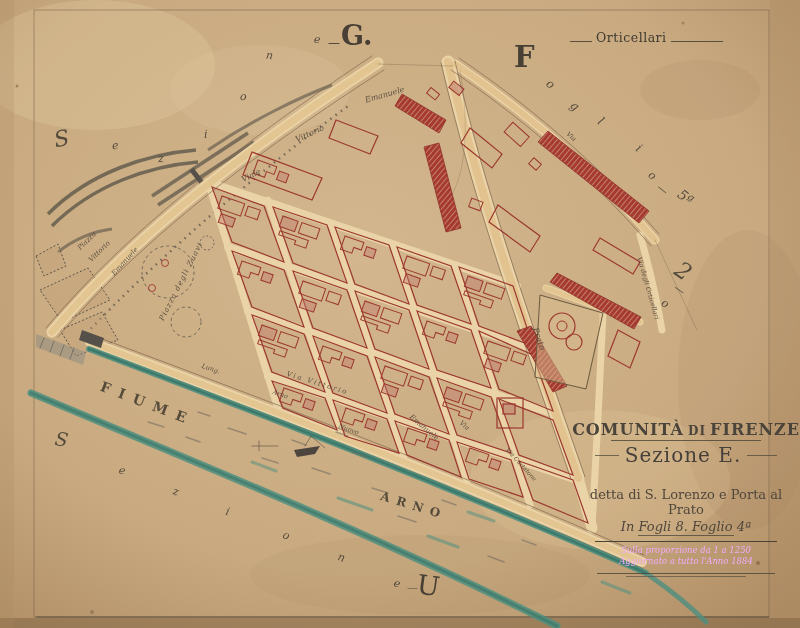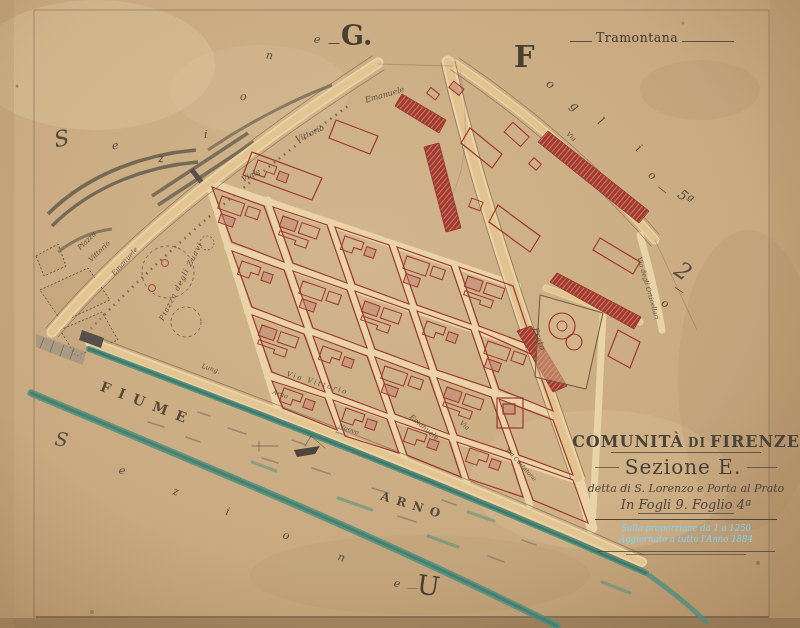--- a/index.html
+++ b/index.html
@@ -11,34 +11,34 @@
   .mlb{position:absolute;font-family:"DejaVu Serif",serif;color:#3a352c;
        transform:rotate(var(--r,0deg));white-space:nowrap;opacity:.9;}
   .lbl{position:absolute;font-family:"DejaVu Serif",serif;font-style:italic;
        color:#4a4136;transform-origin:0 0;transform:rotate(var(--r,0deg));
        white-space:nowrap;opacity:.85;}
   .caps{font-style:normal;font-weight:bold;color:#3b352b;opacity:.82;}
   .tram{position:absolute;left:570px;top:30px;display:flex;align-items:baseline;
         color:#3f3a30;}
   .tram .ln{height:1px;background:#3f3a30;opacity:.8;align-self:flex-end;margin-bottom:3px;}
   .tram .txt{font-size:12.5px;padding:0 4px;letter-spacing:.5px;}
-  #titleblock{position:absolute;left:584px;top:432px;width:204px;text-align:center;
+  #titleblock{position:absolute;left:584px;top:420px;width:204px;text-align:center;
        color:#46403a;}
   #titleblock .t1{font-size:16px;font-weight:bold;letter-spacing:1px;display:flex;
        justify-content:center;align-items:baseline;gap:4px;color:#4a443a;}
   #titleblock .t1 .small{font-size:12px;font-weight:bold;}
   #titleblock .fl1{width:150px;margin:1px auto 2px;border-bottom:1.2px solid #4a4438;opacity:.8;}
   #titleblock .t2row{display:flex;justify-content:center;align-items:baseline;gap:6px;margin-top:1px;}
   #titleblock .t2row .ln{height:1px;background:#4a4438;opacity:.7;align-self:center;}
   #titleblock .t2{font-size:20px;letter-spacing:1px;}
-  #titleblock .t3{font-size:11px;font-style:italic;margin-top:3px;color:#4f463c;}
+  #titleblock .t3{font-size:13px;margin-top:20px;color:#4f463c;}
   #titleblock .t4{font-size:13px;font-style:italic;margin-top:2px;color:#4f463c;}
   #titleblock .fl2{width:96px;margin:1px auto 0;border-bottom:1px solid #4a4438;opacity:.75;}
   #titleblock .box{margin:5px auto 0;width:178px;border-top:1px solid #4a4438;
-       padding:3px 2px 3px;color:#7dd3fc;}
+       padding:3px 2px 3px;color:#f0abfc;}
   #titleblock .box div{font-size:8.5px;font-style:italic;line-height:1.35;}
   #titleblock .fl3{width:178px;margin:2px auto 0;border-bottom:1px solid #4a4438;opacity:.8;}
   #titleblock .fl4{width:120px;margin:2px auto 0;border-bottom:1px solid #4a4438;opacity:.6;}
 </style>
 </head>
 <body>
 
 <div id="stage">
 
 <svg width="800" height="628" viewBox="0 0 800 628">
@@ -261,21 +261,21 @@
     <rect x="428" y="90" width="11" height="7" transform="rotate(38 433 93)"></rect>
     <rect x="450" y="84" width="13" height="8" fill="#c07a6d" fill-opacity="0.5" transform="rotate(38 456 88)"></rect>
     <rect x="506" y="128" width="22" height="13" transform="rotate(42 517 134)"></rect>
     <rect x="530" y="160" width="10" height="8" transform="rotate(42 535 164)"></rect>
     <rect x="470" y="200" width="12" height="9" transform="rotate(20 476 204)"></rect>
   </g>
 </svg>
 
 <div class="tram">
   <span class="ln" style="width:22px"></span>
-  <span class="txt">Tramontana</span>
+  <span class="txt">Orticellari</span>
   <span class="ln" style="width:52px"></span>
 </div>
 
 <span class="ml" style="left:54px;top:126px;font-size:22px;--r:-10deg">S</span>
 <span class="ml" style="left:112px;top:139px;font-size:11px;--r:-8deg">e</span>
 <span class="ml" style="left:158px;top:152px;font-size:11px;--r:-5deg">z</span>
 <span class="ml" style="left:204px;top:128px;font-size:11px">i</span>
 <span class="ml" style="left:240px;top:90px;font-size:11px;--r:5deg">o</span>
 <span class="ml" style="left:266px;top:49px;font-size:11px;--r:8deg">n</span>
 <span class="ml" style="left:314px;top:33px;font-size:11px;--r:8deg">e</span>
@@ -331,21 +331,21 @@
     <span class="small">DI</span>
     <span>FIRENZE</span>
   </div>
   <div class="fl1"></div>
   <div class="t2row">
     <span class="ln" style="width:24px"></span>
     <span class="t2">Sezione E.</span>
     <span class="ln" style="width:30px"></span>
   </div>
   <div class="t3">detta di S. Lorenzo e Porta al Prato</div>
-  <div class="t4">In Fogli 9. Foglio 4ª</div>
+  <div class="t4">In Fogli 8. Foglio 4ª</div>
   <div class="fl2"></div>
   <div class="box">
     <div>Sulla proporzione da 1 a 1250</div>
     <div>Aggiornato a tutto l'Anno 1884</div>
   </div>
   <div class="fl3"></div>
   <div class="fl4"></div>
 </div>
 
 </div>

